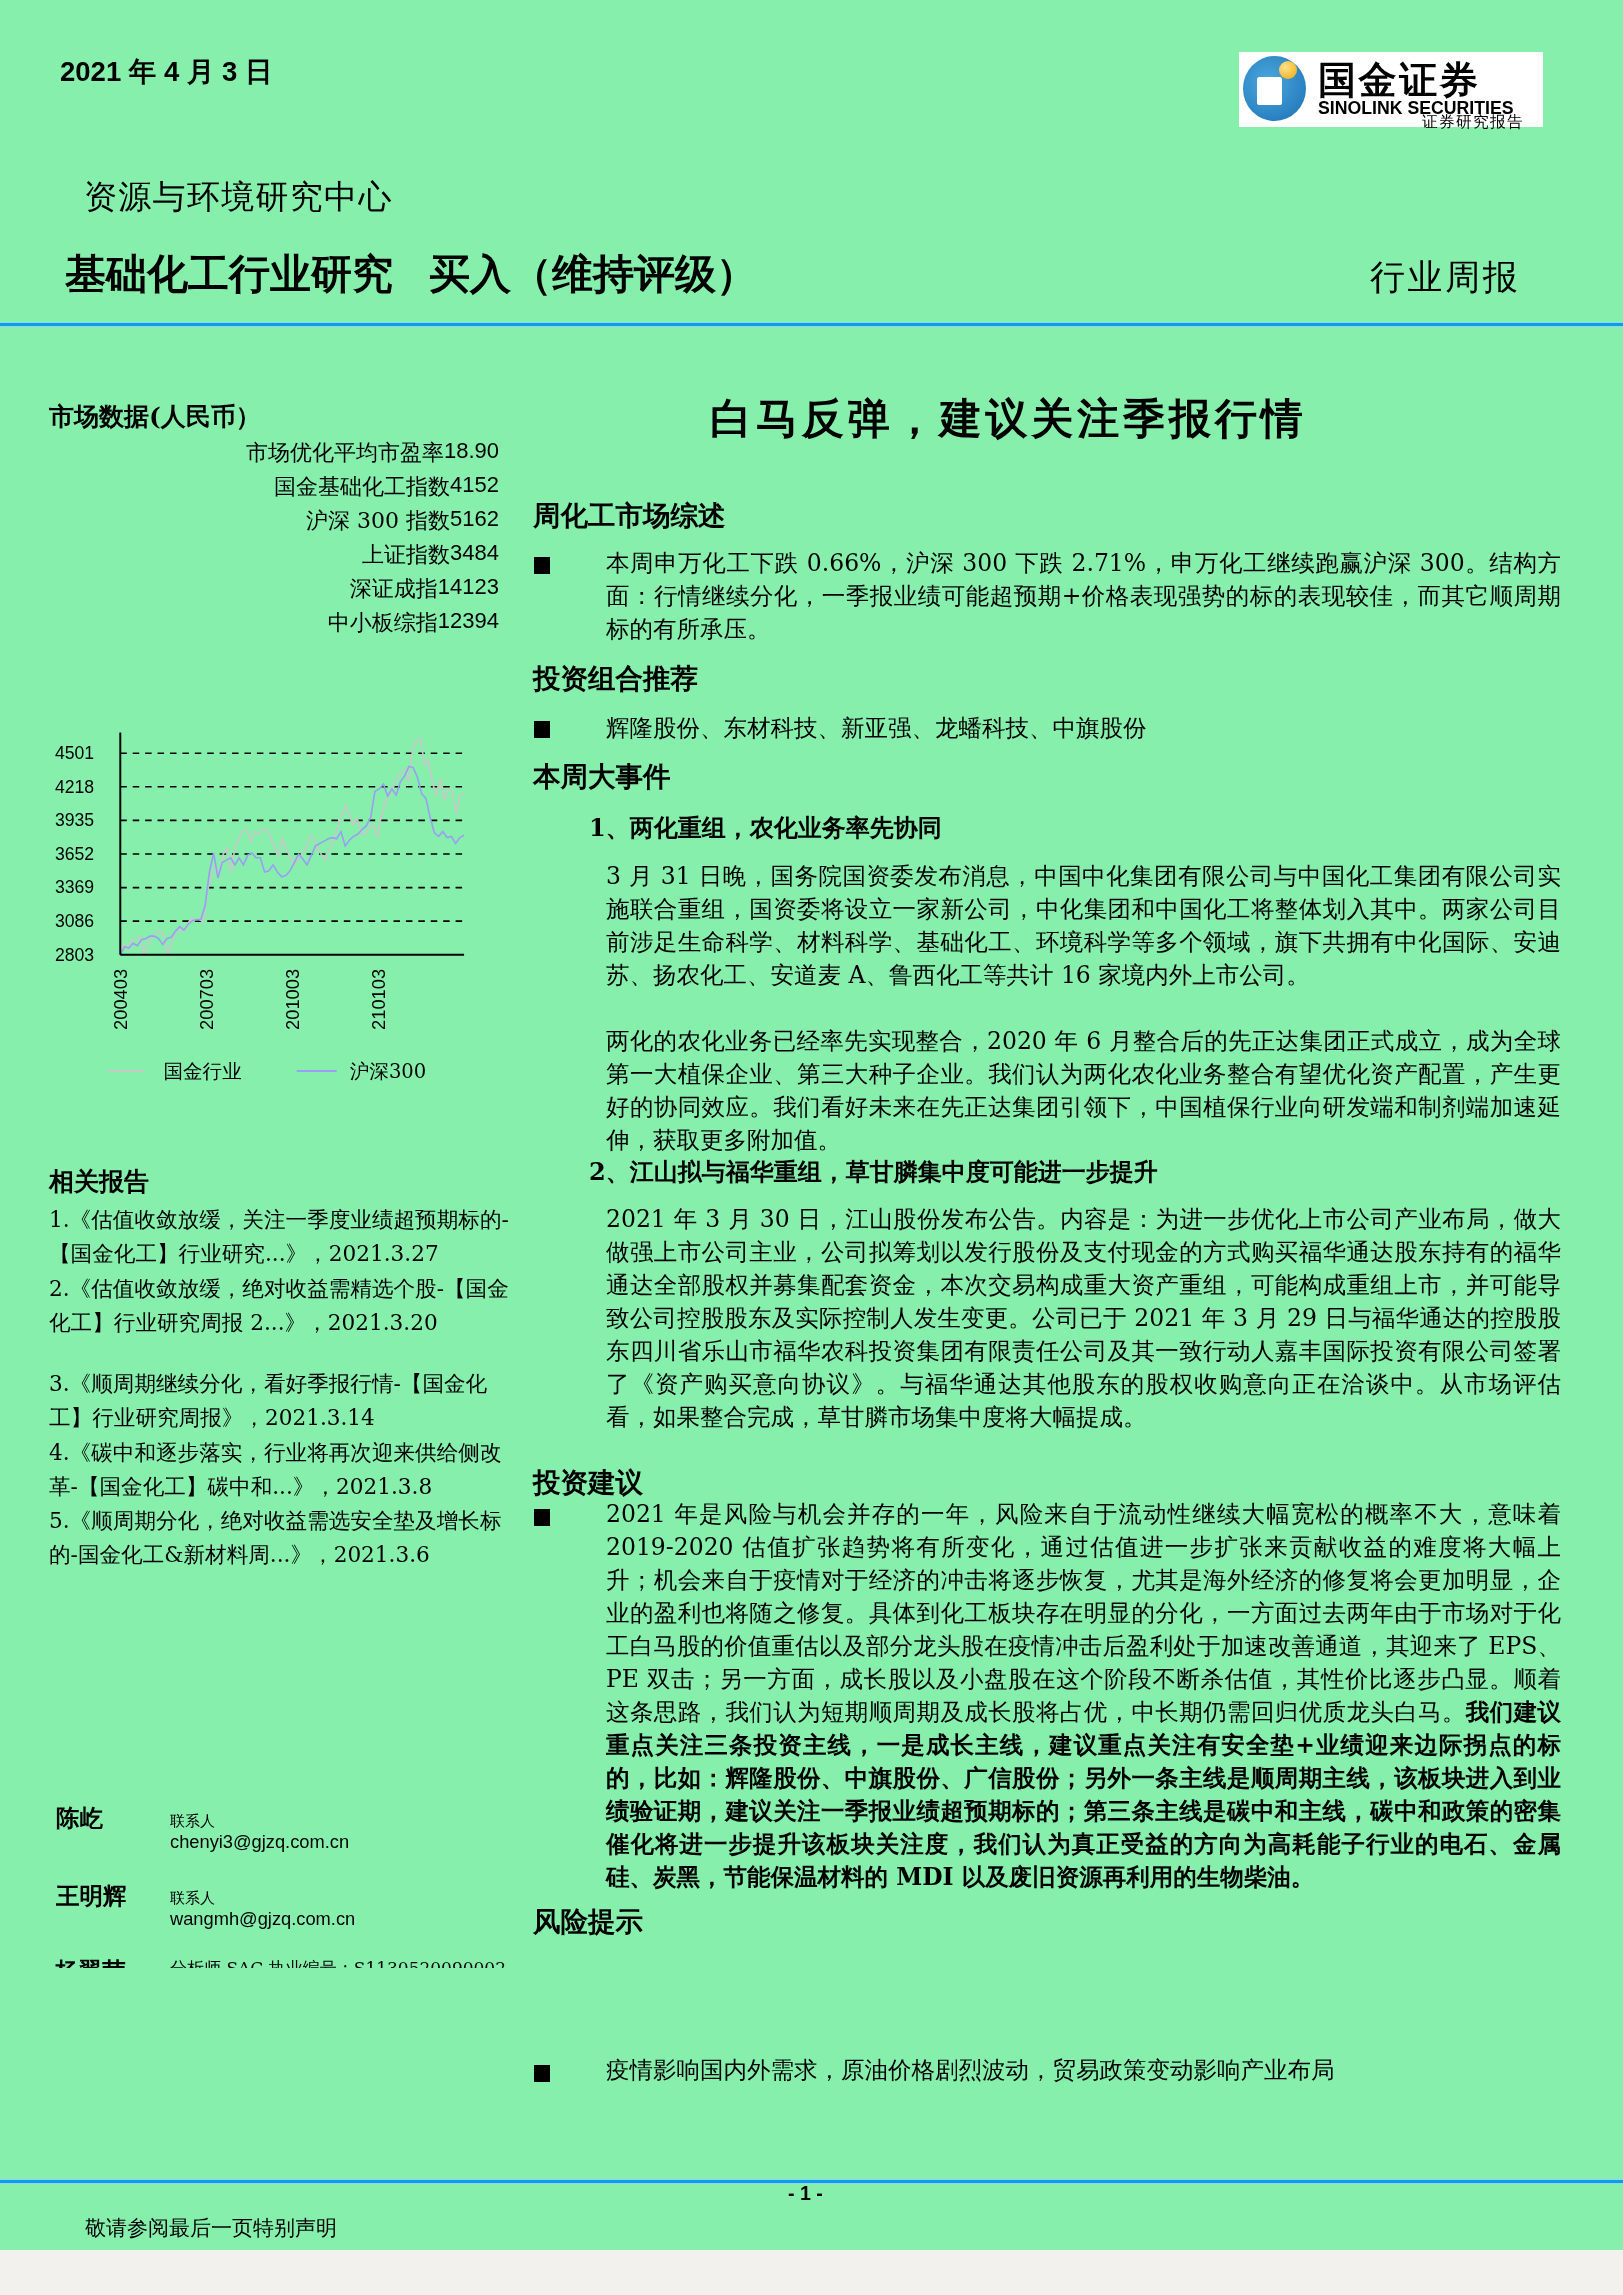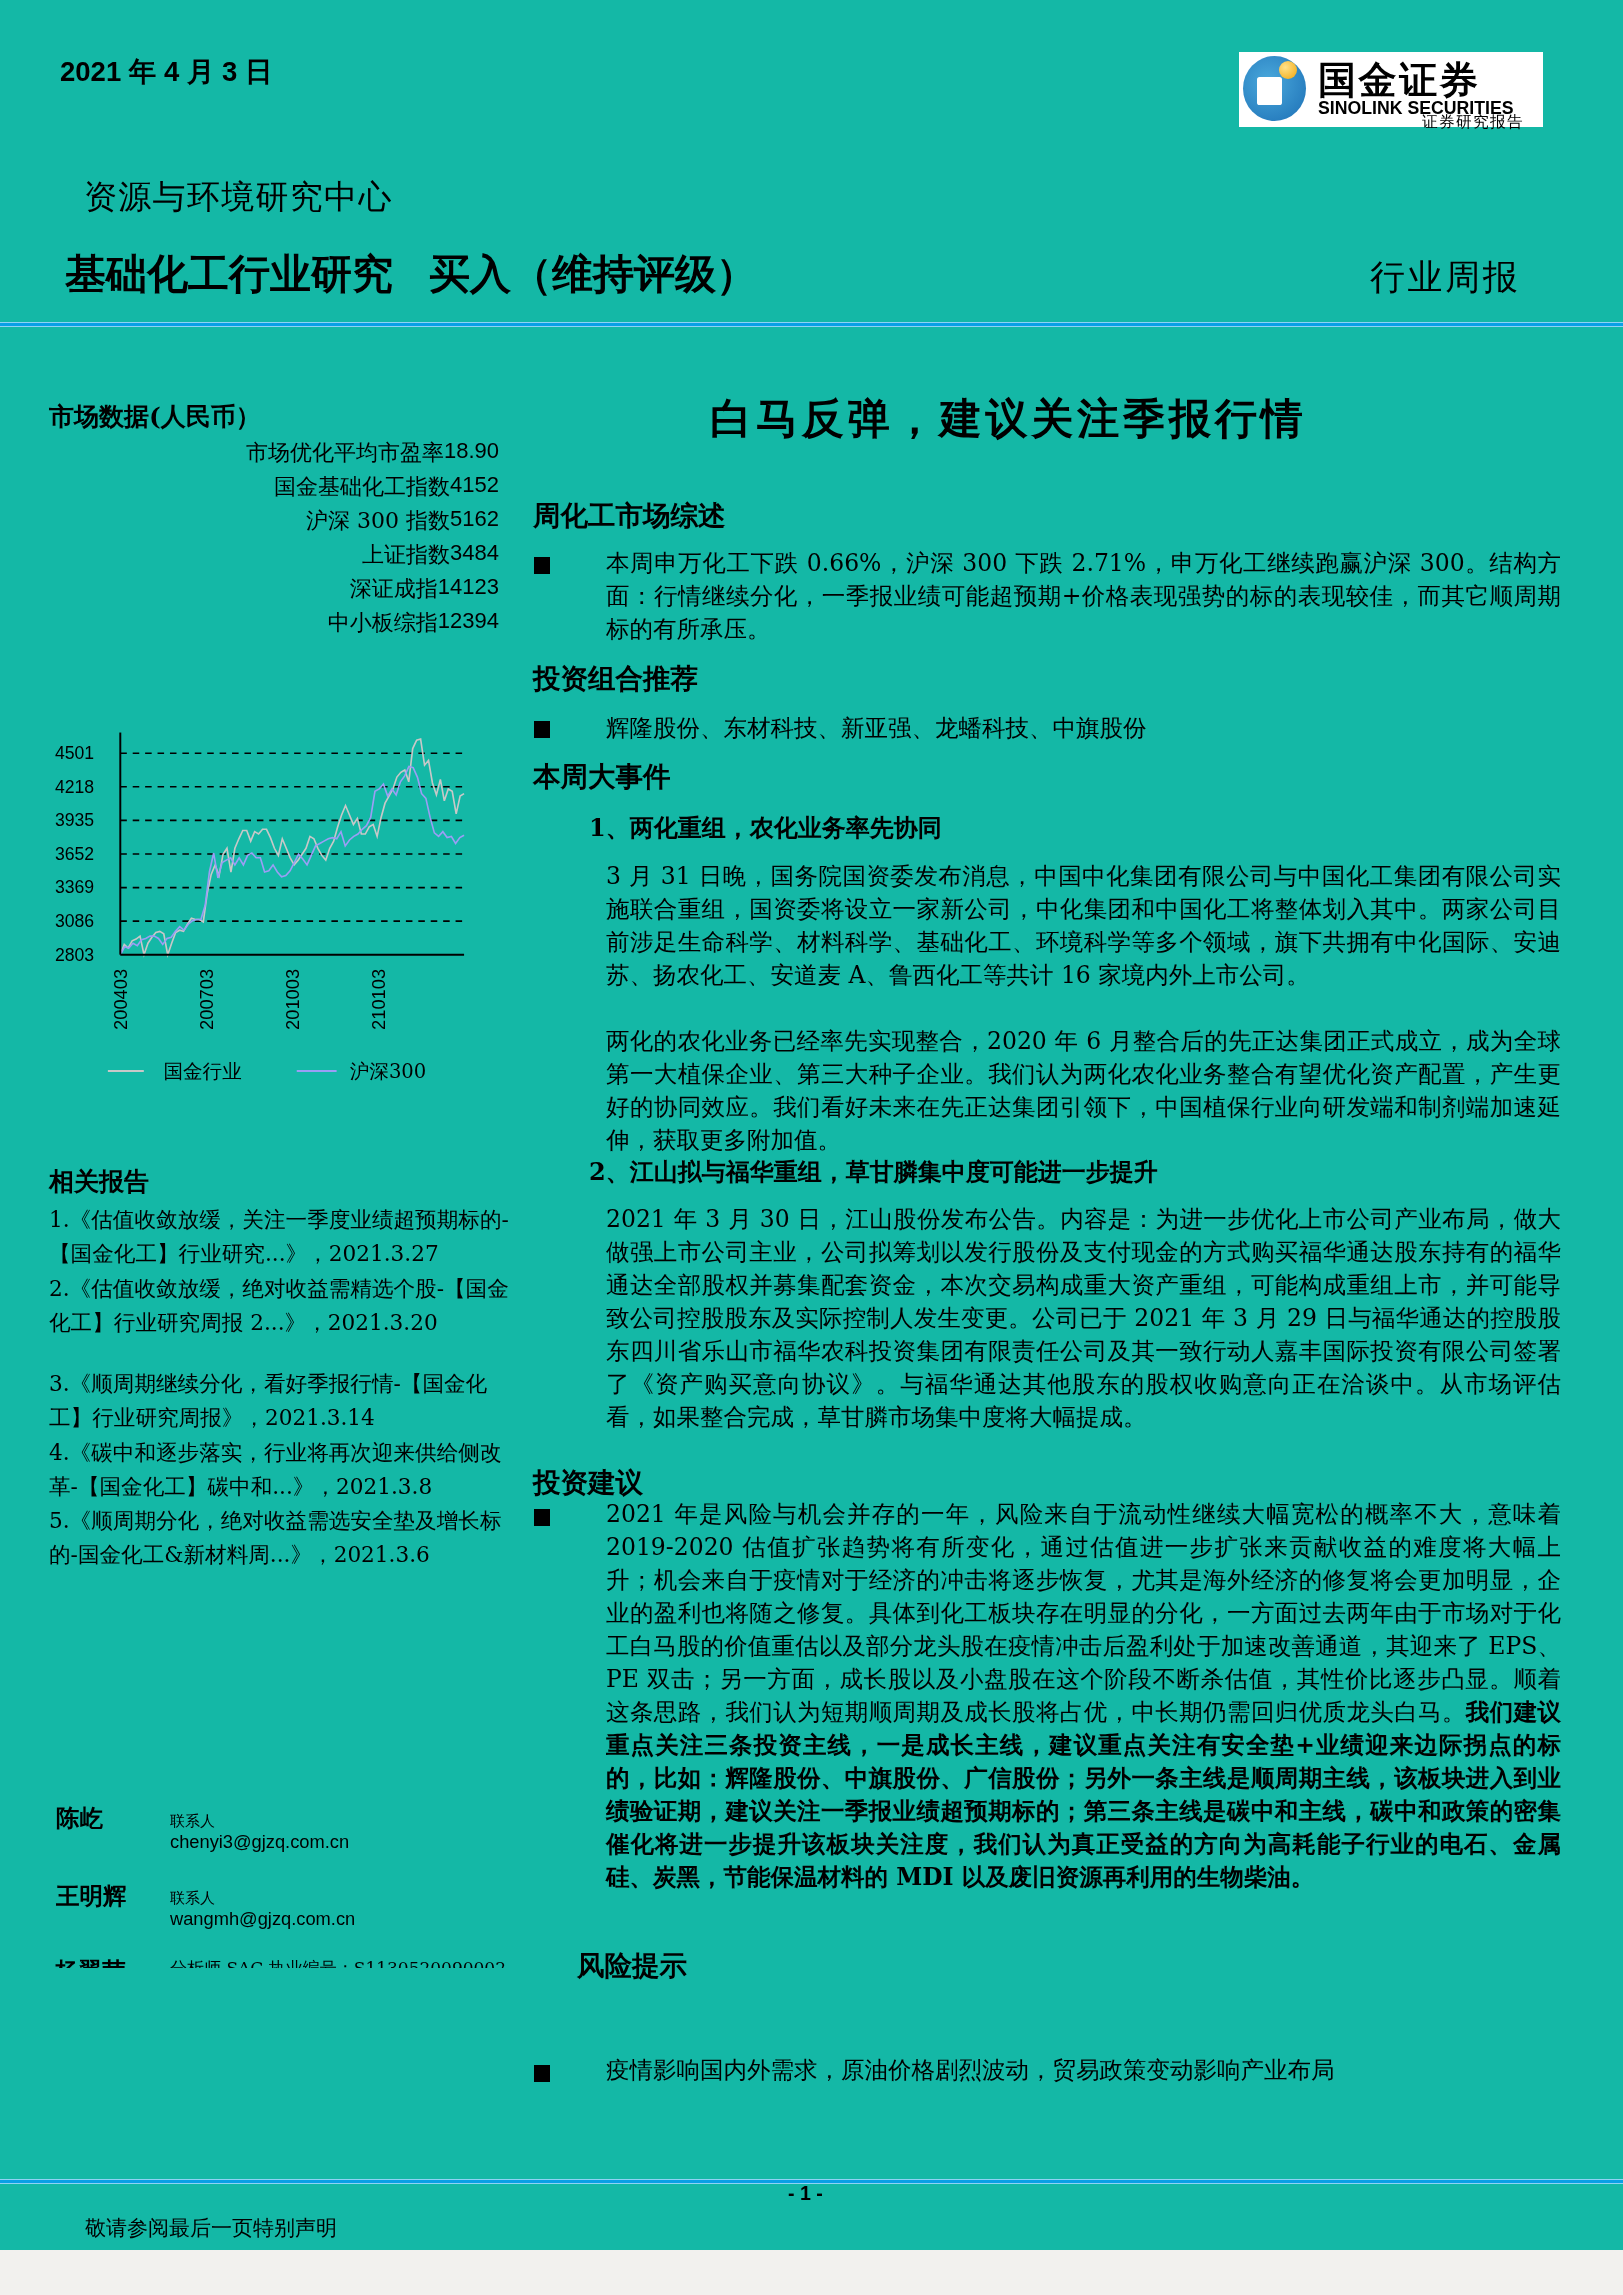--- a/index.html
+++ b/index.html
@@ -1,18 +1,18 @@
 <!DOCTYPE html>
 <html style="font-size:10.5px"><head>
 <meta charset="utf-8">
 <style>
   html,body{margin:0;padding:0;}
   body{width:1623px;height:2295px;background:#f2f1ee;position:relative;overflow:hidden;
        font-family:"DejaVu Serif","Liberation Serif",serif;color:#000;}
-  .page{position:absolute;left:0;top:0;width:1623px;height:2250px;background:#14b8a6;}
+  .page{position:absolute;left:0;top:0;width:1623px;height:2250px;background:#86efac;}
   .abs{position:absolute;}
   .sans{font-family:"Liberation Sans","DejaVu Sans",sans-serif;}
   .bold{font-weight:bold;}
   .rule{position:absolute;left:0;width:1623px;height:3.3px;background:#0aa0e6;
         border-top:1.3px solid #8fd3f5;border-bottom:1.3px solid #8fd3f5;}
   
   #date{left:60px;top:54px;font-size:27.5px;}
   #center{left:84px;top:147px;font-size:33px;letter-spacing:1.3px;margin-top:28px;}
   #industry{left:65px;top:247px;font-size:41px;}
   #rating{left:429px;top:247px;font-size:41px;}
@@ -160,21 +160,21 @@
   <div class="para" style="top:860px;">3 月 31 日晚，国务院国资委发布消息，中国中化集团有限公司与中国化工集团有限公司实施联合重组，国资委将设立一家新公司，中化集团和中国化工将整体划入其中。两家公司目前涉足生命科学、材料科学、基础化工、环境科学等多个领域，旗下共拥有中化国际、安迪苏、扬农化工、安道麦 A、鲁西化工等共计 16 家境内外上市公司。</div>
   <div class="para" style="top:1025px;">两化的农化业务已经率先实现整合，2020 年 6 月整合后的先正达集团正式成立，成为全球第一大植保企业、第三大种子企业。我们认为两化农化业务整合有望优化资产配置，产生更好的协同效应。我们看好未来在先正达集团引领下，中国植保行业向研发端和制剂端加速延伸，获取更多附加值。</div>
 
   <div class="h3 bold" style="top:1156px;">2、江山拟与福华重组，草甘膦集中度可能进一步提升</div>
   <div class="para" style="top:1203px;">2021 年 3 月 30 日，江山股份发布公告。内容是：为进一步优化上市公司产业布局，做大做强上市公司主业，公司拟筹划以发行股份及支付现金的方式购买福华通达股东持有的福华通达全部股权并募集配套资金，本次交易构成重大资产重组，可能构成重组上市，并可能导致公司控股股东及实际控制人发生变更。公司已于 2021 年 3 月 29 日与福华通达的控股股东四川省乐山市福华农科投资集团有限责任公司及其一致行动人嘉丰国际投资有限公司签署了《资产购买意向协议》。与福华通达其他股东的股权收购意向正在洽谈中。从市场评估看，如果整合完成，草甘膦市场集中度将大幅提成。</div>
 
   <div class="h2 bold" style="top:1465px;">投资建议</div>
   <div class="bullet" style="top:1509px;"></div>
   <div class="para" style="top:1498px;"><span>2021 年是风险与机会并存的一年，风险来自于流动性继续大幅宽松的概率不大，意味着 2019-2020 估值扩张趋势将有所变化，通过估值进一步扩张来贡献收益的难度将大幅上升；机会来自于疫情对于经济的冲击将逐步恢复，尤其是海外经济的修复将会更加明显，企业的盈利也将随之修复。具体到化工板块存在明显的分化，一方面过去两年由于市场对于化工白马股的价值重估以及部分龙头股在疫情冲击后盈利处于加速改善通道，其迎来了 EPS、PE 双击；另一方面，成长股以及小盘股在这个阶段不断杀估值，其性价比逐步凸显。顺着这条思路，我们认为短期顺周期及成长股将占优，中长期仍需回归优质龙头白马。</span><b>我们建议重点关注三条投资主线，一是成长主线，建议重点关注有安全垫+业绩迎来边际拐点的标的，比如：辉隆股份、中旗股份、广信股份；另外一条主线是顺周期主线，该板块进入到业绩验证期，建议关注一季报业绩超预期标的；第三条主线是碳中和主线，碳中和政策的密集催化将进一步提升该板块关注度，我们认为真正受益的方向为高耗能子行业的电石、金属硅、炭黑，节能保温材料的 MDI 以及废旧资源再利用的生物柴油。</b></div>
 
-  <div class="h2 bold" style="top:1948px;margin-left:44px;">风险提示</div>
+  <div class="h2 bold" style="top:1904px;">风险提示</div>
   <div class="bullet" style="top:2065px;"></div>
   <div class="para" style="top:2054px;">疫情影响国内外需求，原油价格剧烈波动，贸易政策变动影响产业布局</div>
 
   <div class="rule" style="top:2179px;"></div>
   <div class="abs sans bold" id="page-no">- 1 -</div>
   <div class="abs" id="footer-note">敬请参阅最后一页特别声明</div>
 </div>
 
 
 </body></html>

